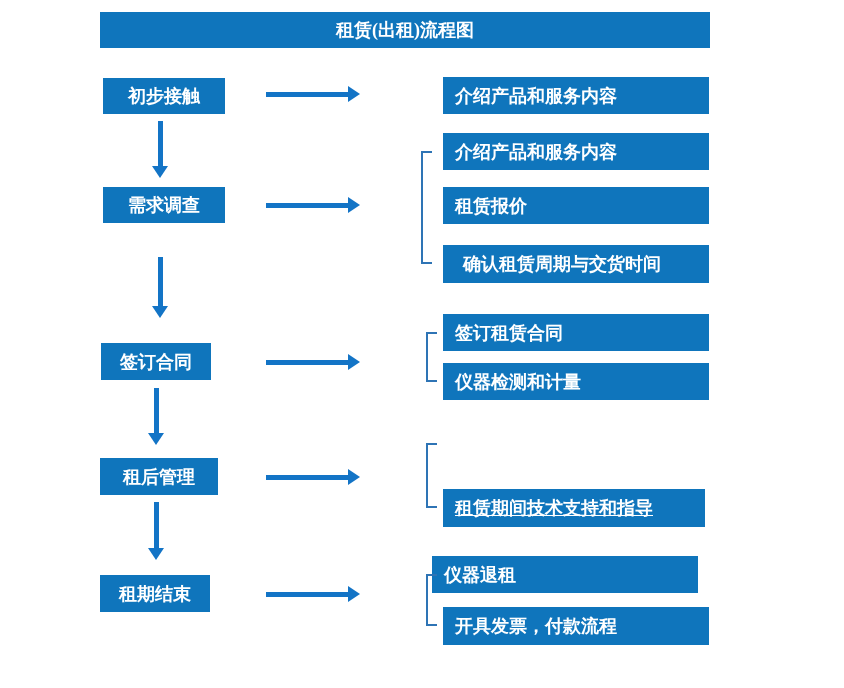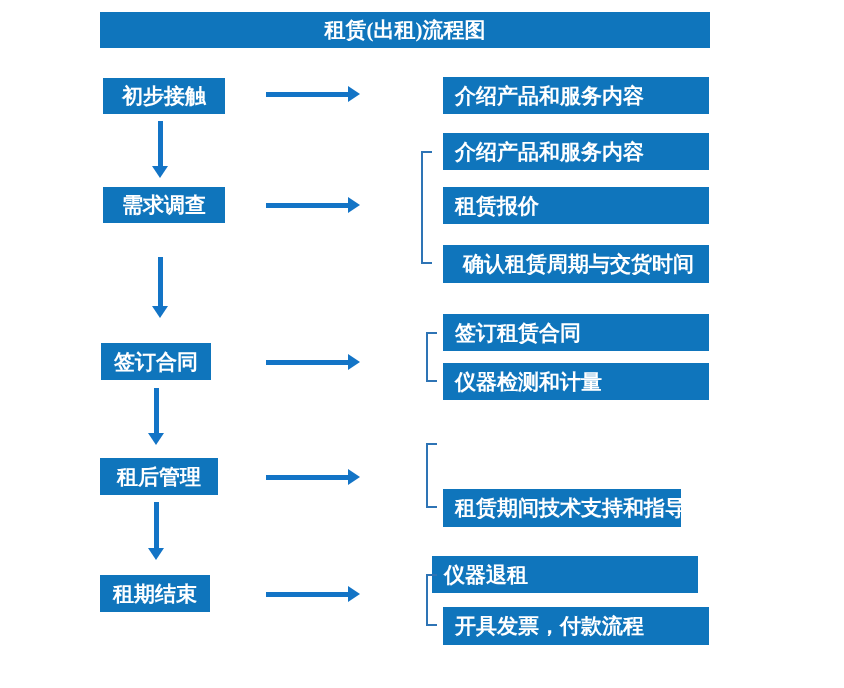--- a/index.html
+++ b/index.html
@@ -13,21 +13,21 @@
     width: 844px;
     height: 688px;
     background: #ffffff;
     overflow: hidden;
   }
   .bluebox {
     position: absolute;
     background: #0F75BC;
     color: #ffffff;
     font-weight: bold;
-    font-size: 21px;
+    font-size: 18px;
     display: flex;
     align-items: center;
     box-sizing: border-box;
     white-space: nowrap;
   }
   .titlebar {
     justify-content: center;
   }
   .lbox {
     justify-content: center;
@@ -107,21 +107,21 @@
 
   <div class="bluebox rbox" style="left:443px; top:77px; width:266px; height:37px;">介绍产品和服务内容</div>
 
   <div class="bluebox rbox" style="left:443px; top:133px; width:266px; height:37px;">介绍产品和服务内容</div>
   <div class="bluebox rbox" style="left:443px; top:187px; width:266px; height:37px;">租赁报价</div>
   <div class="bluebox rbox" style="left:443px; top:245px; width:266px; height:38px;padding-left:20px;">确认租赁周期与交货时间</div>
 
   <div class="bluebox rbox" style="left:443px; top:314px; width:266px; height:37px;text-align:center;">签订租赁合同</div>
   <div class="bluebox rbox" style="left:443px; top:363px; width:266px; height:37px;">仪器检测和计量</div>
 
-  <div class="bluebox rbox" style="left:443px; top:489px; width:238px; height:38px;">租赁期间技术支持和指导</div>
+  <div class="bluebox rbox" style="left:443px; top:489px; width:262px; height:38px;text-decoration:underline;">租赁期间技术支持和指导</div>
 
   <div class="bluebox rbox" style="left:432px; top:556px; width:266px; height:37px;">仪器退租</div>
   <div class="bluebox rbox" style="left:443px; top:607px; width:266px; height:38px;">开具发票，付款流程</div>
 
   <div class="harrow" style="left:266px; top:86px; width:94px;">
     <div class="shaft"></div>
     <div class="head"></div>
   </div>
   <div class="harrow" style="left:266px; top:197px; width:94px;">
     <div class="shaft"></div>

